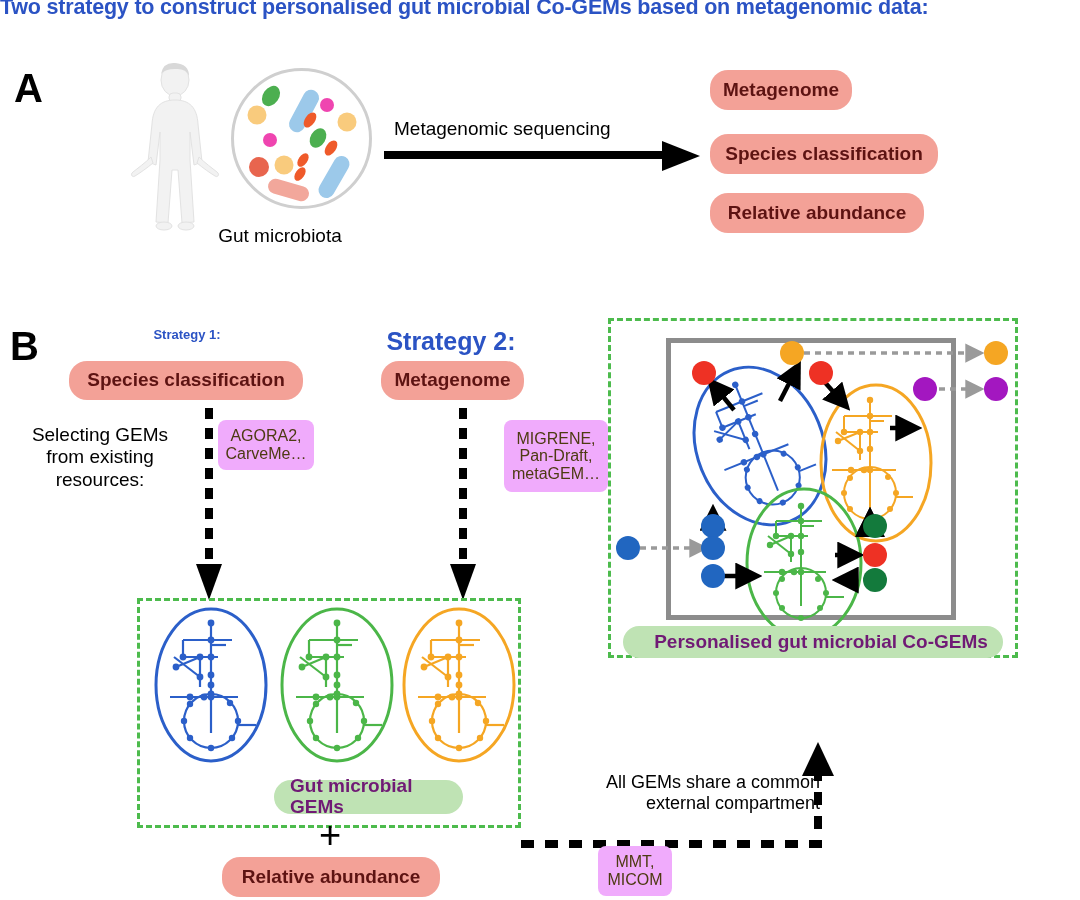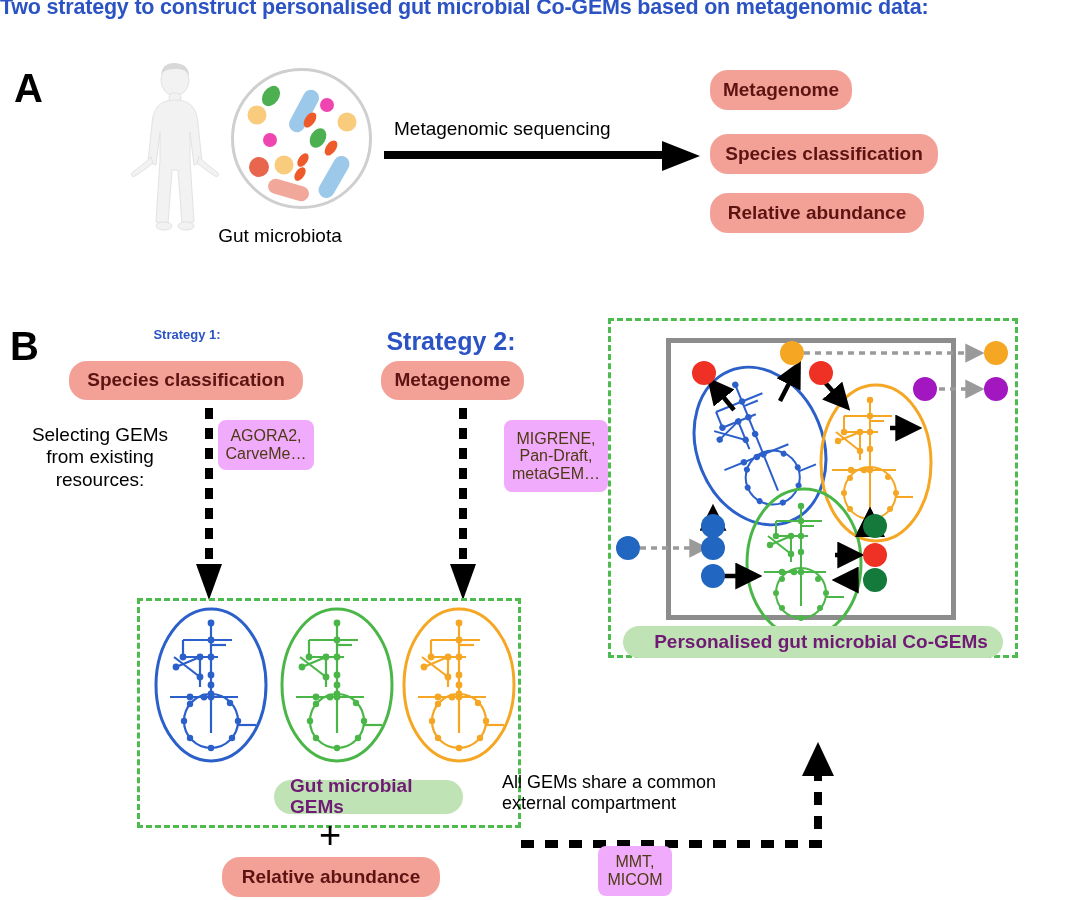--- a/index.html
+++ b/index.html
@@ -326,21 +326,21 @@
 
   <div class="abs pill pill-salmon" style="left:222px; top:857px; width:218px; height:40px; font-size:19px;">Relative abundance</div>
 
   <div class="abs" style="left:516px; top:744px; width:330px; height:110px;">
     <svg width="330" height="110" viewBox="0 0 330 110">
       <path d="M5,100 L302,100 L302,30" fill="none" stroke="#000" stroke-width="8" stroke-dasharray="13 11"></path>
       <polygon points="286,32 318,32 302,-2" fill="#000"></polygon>
     </svg>
   </div>
 
-  <div class="abs label-bold" style="left:502px; top:772px; width:290px; text-align:left; font-size:18px;">
+  <div class="abs label-bold" style="left:530px; top:772px; width:290px; text-align:right; font-size:18px;">
     <div>All GEMs share a common</div>
     <div>external compartment</div>
   </div>
 
   <div class="abs pill pill-yellow" style="left:598px; top:846px; width:74px; height:50px; font-size:16px;">
     <span>MMT,</span>
     <span>MICOM</span>
   </div>
 
   <div class="abs green-dash-box" style="left:608px; top:318px; width:410px; height:340px;"></div>

